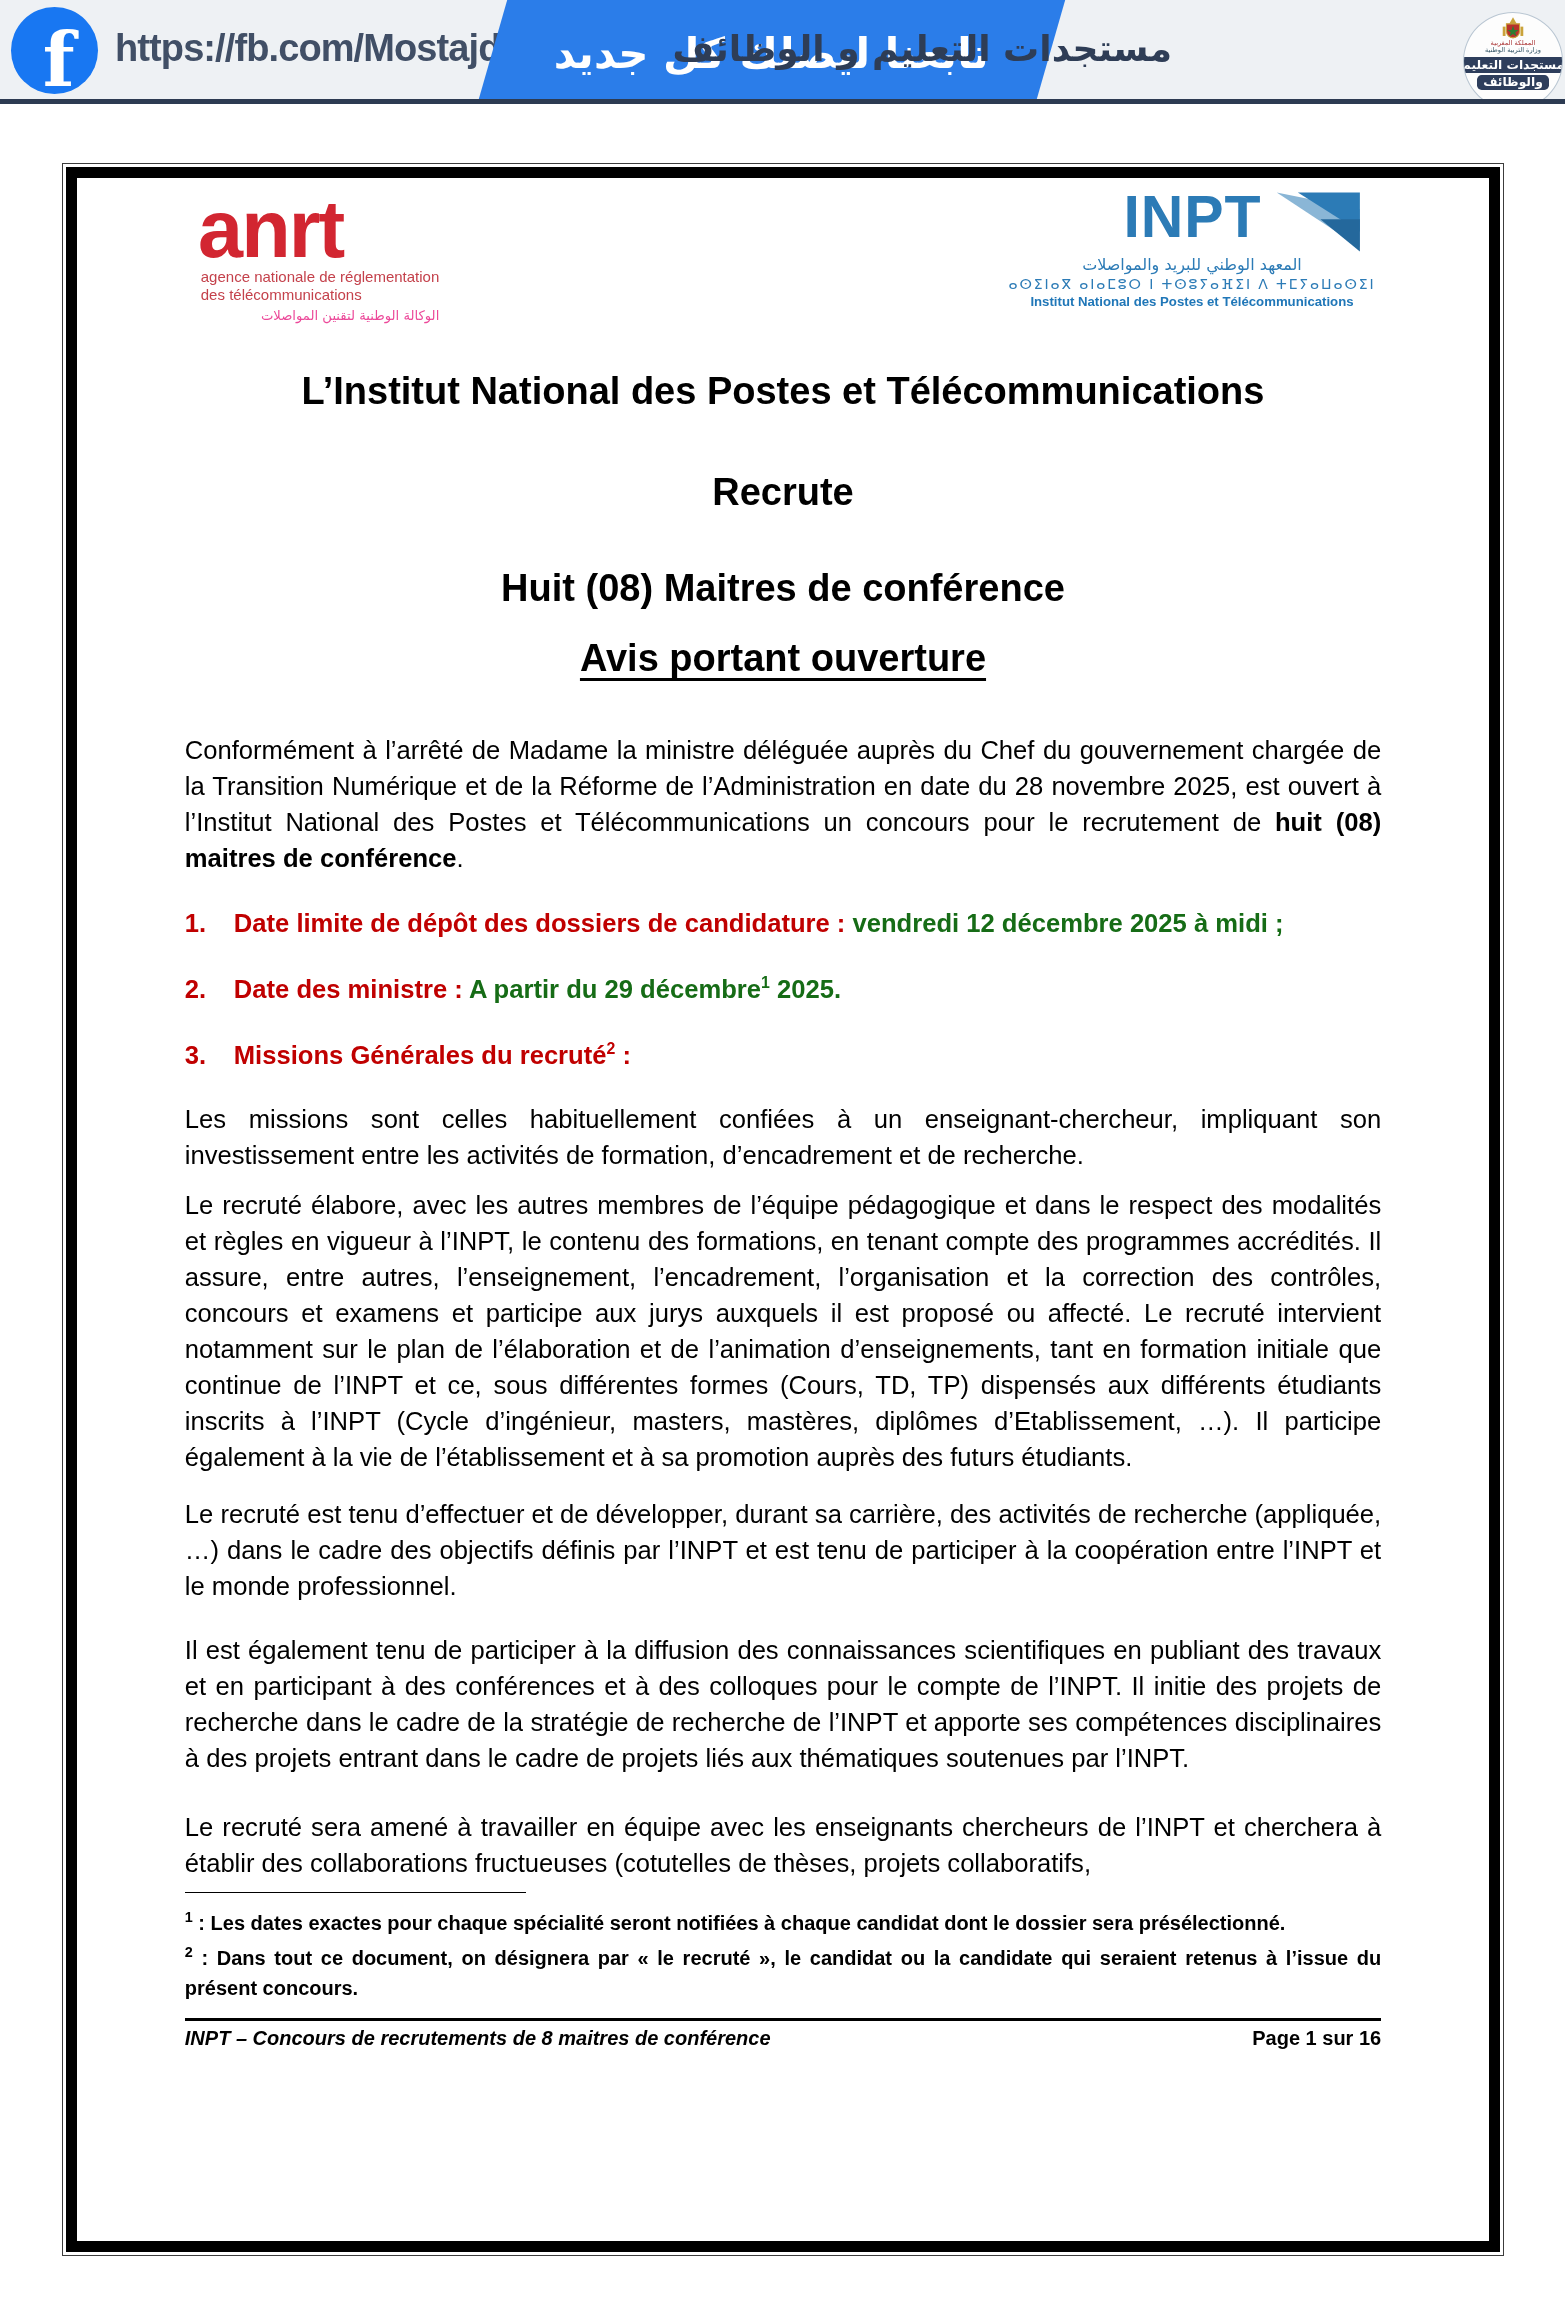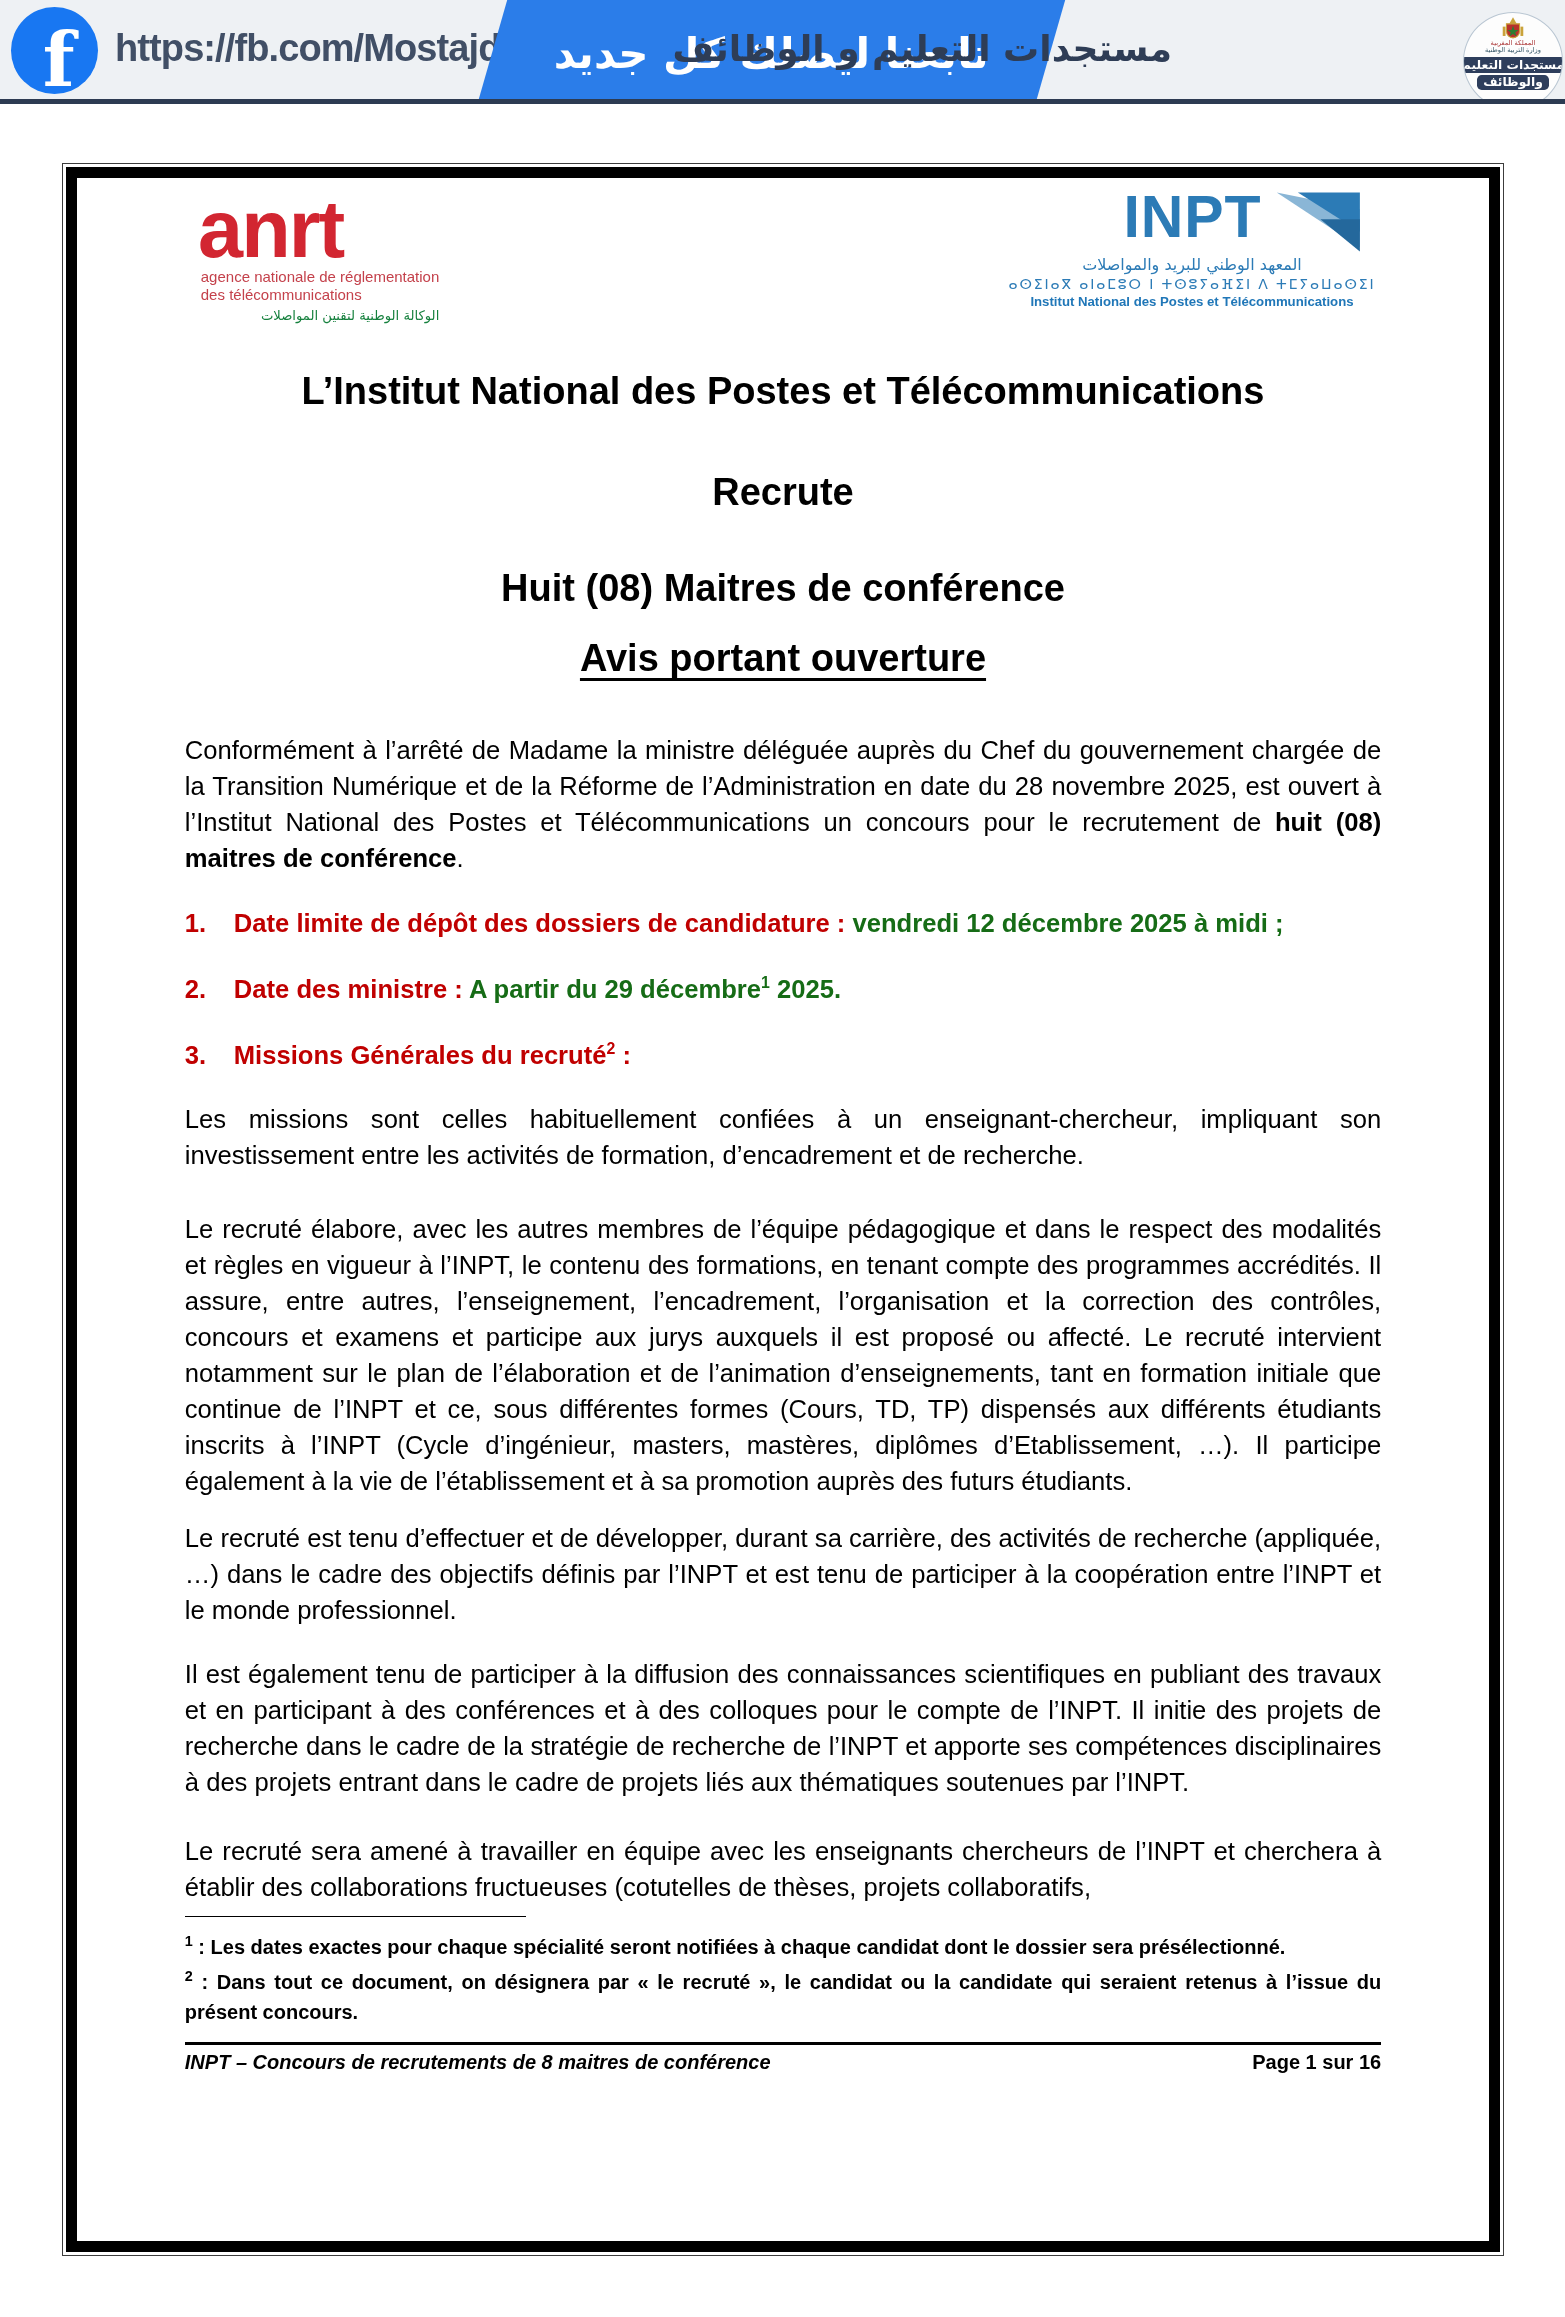--- a/index.html
+++ b/index.html
@@ -59,40 +59,40 @@
   }
   .page {
     width:100%; height:100%; border:11.4px solid #000000; background:#ffffff;
     padding:13.2px 108px 0 108px; overflow:hidden;
   }
 
   .logo-row { display:flex; justify-content:space-between; align-items:flex-start; height:140px; }
   .anrt { padding-left:13.2px; }
   .anrt-word { color:#d22631; font-size:81px; font-weight:bold; line-height:0.95; letter-spacing:-1.9px; }
   .anrt-sub { color:#c4414b; font-size:15px; line-height:18px; margin-left:2.8px; }
-  .anrt-ar { color:#15803d; font-size:13.2px; margin-left:2.8px; margin-top:3.8px; }
+  .anrt-ar { color:#ec4899; font-size:13.2px; margin-left:2.8px; margin-top:3.8px; }
   .inpt { text-align:center; padding-right:5.7px; }
   .inpt-top { display:flex; align-items:flex-start; justify-content:flex-end; }
   .inpt-word { color:#2c7bb6; font-size:59px; font-weight:bold; letter-spacing:0.9px; line-height:0.9; }
   .inpt-ar { color:#2c7bb6; font-size:16px; margin-top:1.9px; }
   .inpt-tif { color:#2c7bb6; font-size:14px; letter-spacing:1.9px; margin-top:1.9px; font-family:"DejaVu Sans", sans-serif; }
   .inpt-fr { color:#2077b8; font-size:13.2px; font-weight:bold; margin-top:1.9px; }
 
   .t { text-align:center; font-weight:bold; color:#000; font-size:38px; line-height:44px; }
   .t1 { margin-top:38px; }
   .t2 { margin-top:57px; }
   .t3 { margin-top:52px; }
   .t4 { margin-top:26.5px; }
   .t4b { margin-top:3.8px; }
   .t4 span, .t4b span { text-decoration:underline; text-decoration-thickness:2.8px; text-underline-offset:6.6px; }
 
   .para { font-size:25.6px; line-height:36px; text-align:justify; color:#000; }
   .p1 { margin-top:52px; }
   .p2 { margin-top:26.5px; }
-  .p3 { margin-top:38px; }
+  .p3 { margin-top:14px; }
   .p4 { margin-top:21px; }
   .p5 { margin-top:28px; }
   .p6 { margin-top:33px; }
 
   .li { display:flex; font-size:25.6px; line-height:38px; font-weight:bold; }
   .li .num { width:49px; flex:0 0 49px; }
   .li .li-text { flex:1; text-align:justify; }
   .li1 { margin-top:28px; } .li2 { margin-top:28px; } .li3 { margin-top:28px; }
   .red { color:#c00000; } .green { color:#166c16; }
   sup { font-size:0.62em; vertical-align:super; line-height:0; }

